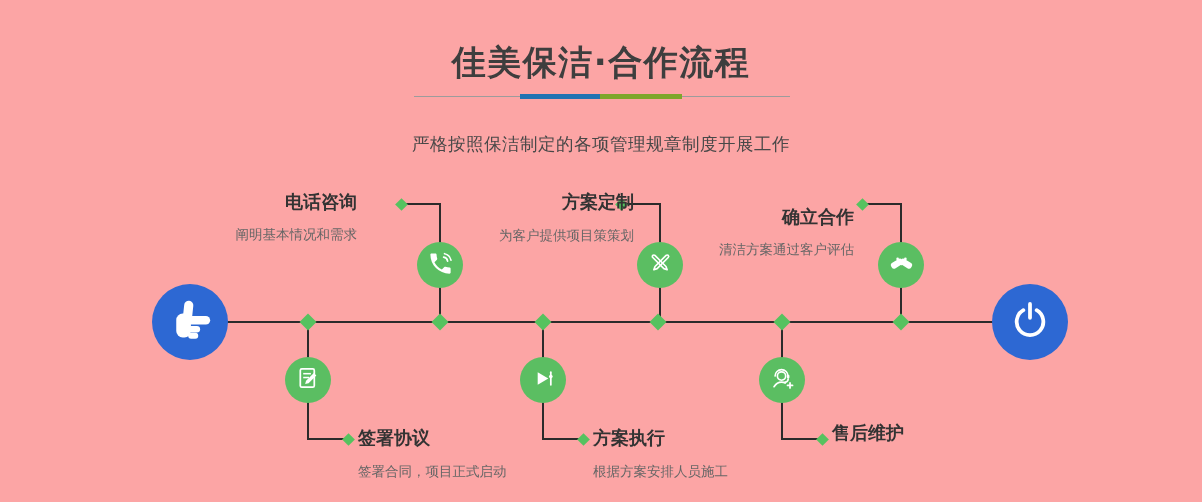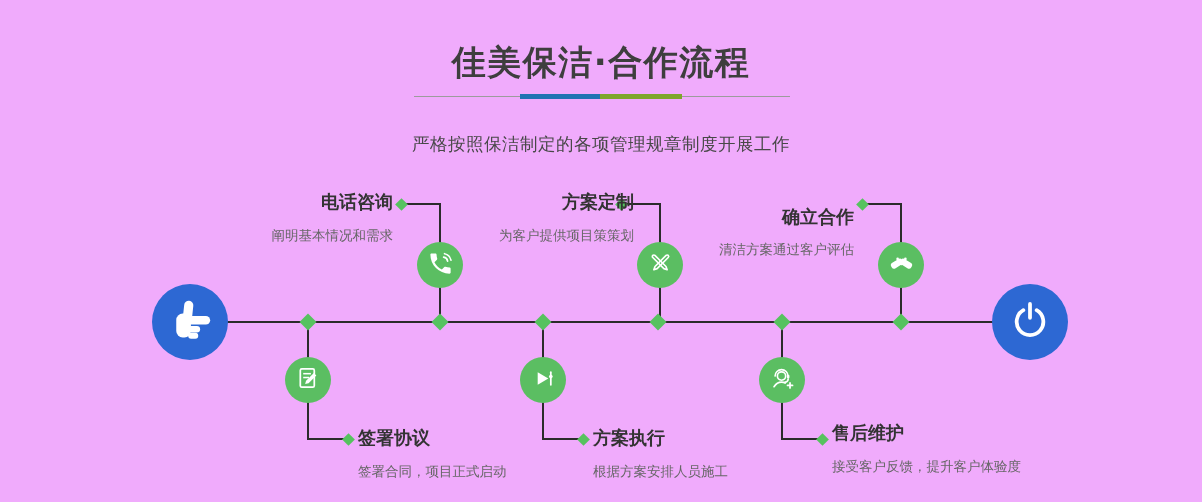--- a/index.html
+++ b/index.html
@@ -1,17 +1,17 @@
 <!DOCTYPE html>
 <html><head>
 <meta charset="utf-8">
 <style>
   html,body{margin:0;padding:0;background:#fff;}
   .canvas{
-    position:relative;width:1202px;height:502px;background:#f0abfc;overflow:hidden;
+    position:relative;width:1202px;height:502px;background:#fca5a5;overflow:hidden;
     font-family:"DejaVu Sans","Liberation Sans",sans-serif;
   }
   
   .page-title{
     position:absolute;top:40px;left:0;right:0;text-align:center;
     font-size:34px;font-weight:bold;color:#3e3e3e;letter-spacing:1.5px;
   }
   .divider-gray{position:absolute;top:96px;left:414px;width:376px;height:1px;background:#9c9c9c;}
   .divider-blue{position:absolute;top:94px;left:520px;width:80px;height:5px;background:#2173b2;}
   .divider-green{position:absolute;top:94px;left:600px;width:82px;height:5px;background:#7ea62b;}
@@ -154,21 +154,21 @@
         <circle cx="13" cy="11.5" r="4.3"></circle>
         <path d="M6.3 11.5a6.7 6.7 0 0 1 13.4 0"></path>
         <rect x="18.6" y="10" width="2.6" height="4.2" rx="1.2" fill="#ffffff" stroke="none"></rect>
         <path d="M19.9 14.6q0 3-3.6 3.4"></path>
         <path d="M5.2 22.5q3-4.8 7.8-4.8 2.2 0 3.8 1"></path>
         <path d="M21.8 18.6v5.2M19.2 21.2h5.2" stroke-width="1.8"></path>
       </svg>
     </span>
   </div>
 
-  <div class="step-label top" style="right:809px;top:191px;">
+  <div class="step-label top" style="right:845px;top:191px;font-family:Liberation Serif, serif;">
     <div class="step-title">电话咨询</div>
     <div class="step-desc">阐明基本情况和需求</div>
   </div>
   <div class="step-label top" style="right:568px;top:191px;">
     <div class="step-title">方案定制</div>
     <div class="step-desc">为客户提供项目策策划</div>
   </div>
   <div class="step-label top" style="right:348px;top:207px;font-family:Liberation Mono, monospace;">
     <div class="step-title">确立合作</div>
     <div class="step-desc">清洁方案通过客户评估</div>
@@ -177,16 +177,15 @@
   <div class="step-label bottom" style="left:358px;top:427px;">
     <div class="step-title">签署协议</div>
     <div class="step-desc">签署合同，项目正式启动</div>
   </div>
   <div class="step-label bottom" style="left:593px;top:427px;">
     <div class="step-title">方案执行</div>
     <div class="step-desc">根据方案安排人员施工</div>
   </div>
   <div class="step-label bottom" style="left:832px;top:422px;">
     <div class="step-title">售后维护</div>
-    <div class="step-desc">接受客户反馈，提升客户体验度</div>
   </div>
 
 </div>
 
 </body></html>

